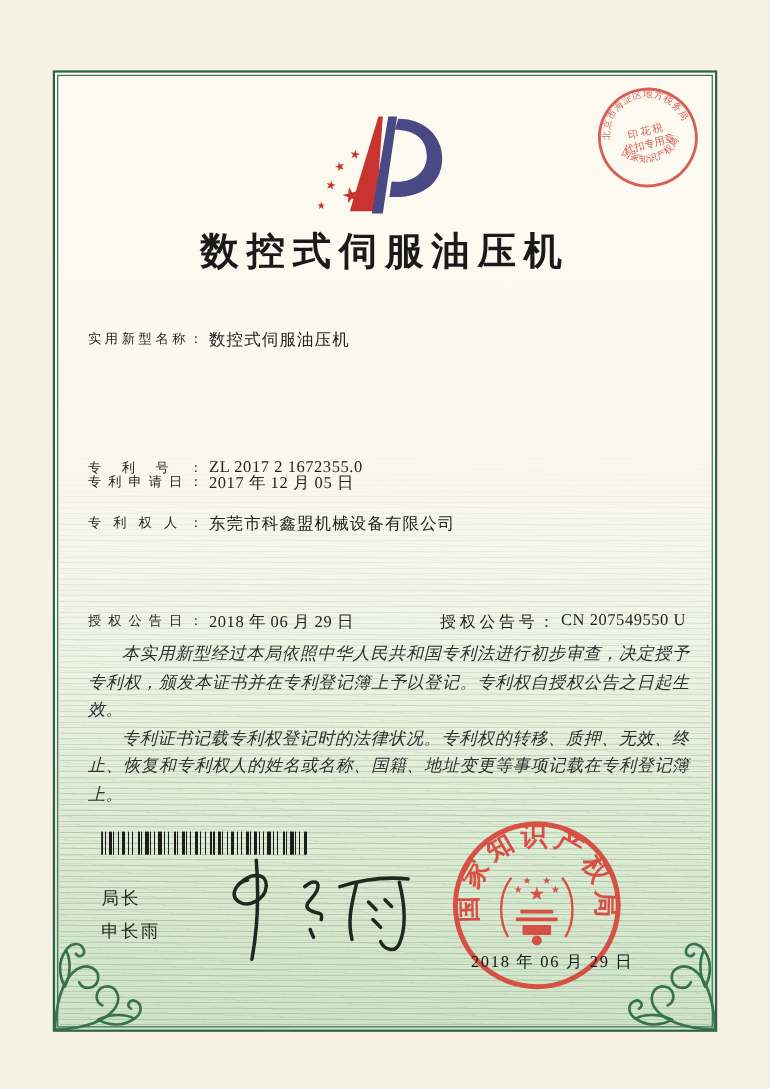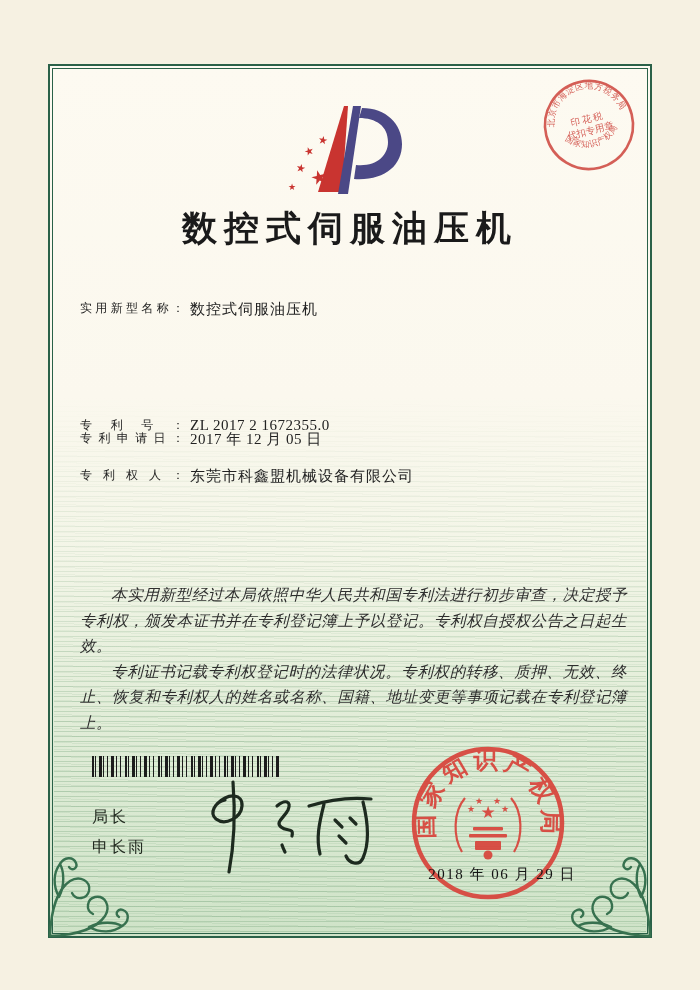--- a/index.html
+++ b/index.html
@@ -88,20 +88,25 @@
   </div>
   <div class="abs field-row r3">
     <span class="f-label">专利号：</span><span class="f-value num">ZL 2017 2 1672355.0</span>
   </div>
   <div class="abs field-row r4">
     <span class="f-label">专利申请日：</span><span class="f-value num">2017 年 12 月 05 日</span>
   </div>
   <div class="abs field-row r5">
     <span class="f-label">专利权人：</span><span class="f-value">东莞市科鑫盟机械设备有限公司</span>
   </div>
+  <div class="abs field-row r7">
+    <span class="f-label">授权公告日：</span><span class="f-value num">2018 年 06 月 29 日</span>
+    <span class="f-label2">授权公告号：</span>
+    <span class="f-value2">CN 207549550 U</span>
+  </div>
 
   <div class="abs paras">
     <p>本实用新型经过本局依照中华人民共和国专利法进行初步审查，决定授予专利权，颁发本证书并在专利登记簿上予以登记。专利权自授权公告之日起生效。</p>
     <p>专利证书记载专利权登记时的法律状况。专利权的转移、质押、无效、终止、恢复和专利权人的姓名或名称、国籍、地址变更等事项记载在专利登记簿上。</p>
   </div>
 
   <div class="abs barcode"></div>
 
   <div class="abs signer-title">局长</div>
   <div class="abs signer-name">申长雨</div>

